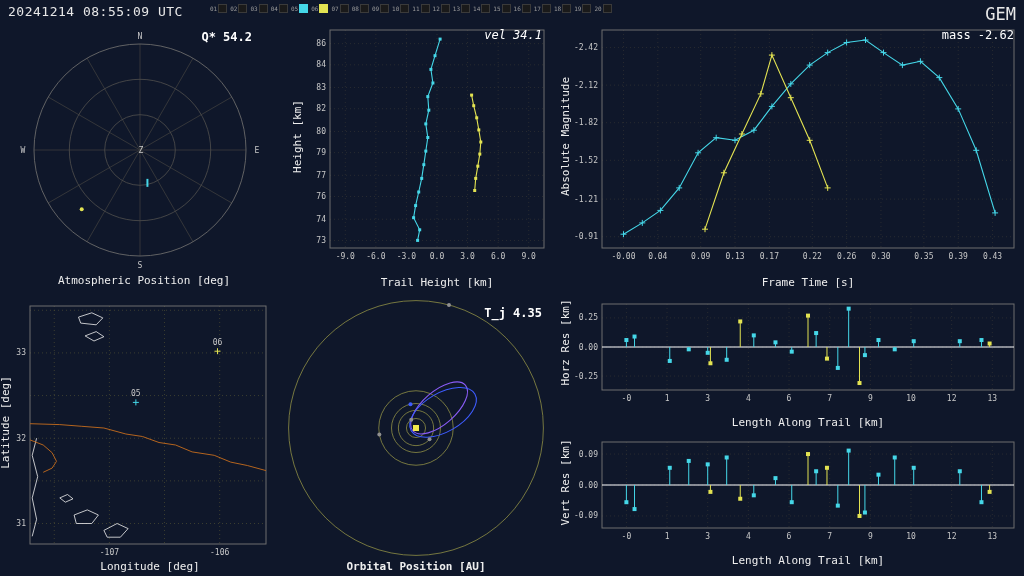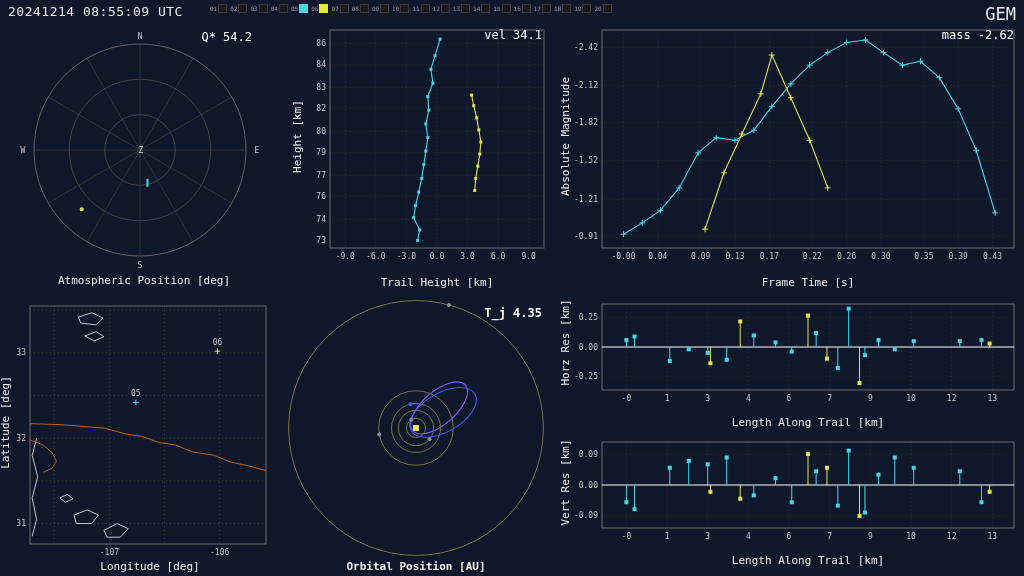--- a/index.html
+++ b/index.html
@@ -134,21 +134,21 @@
         <text x="257" y="131" text-anchor="middle" font-size="9" fill="#e0e0e0">E</text>
         <text x="23" y="131" text-anchor="middle" font-size="9" fill="#e0e0e0">W</text>
         <text x="141" y="131" text-anchor="middle" font-size="8" fill="#cccccc">Z</text>
         <g>
           <rect x="146.42" y="156.86" width="2" height="8" fill="#45D7E8"></rect>
         </g>
         <g>
           <circle cx="81.69999999999999" cy="187.36" r="2" fill="#E3E352"></circle>
         </g>
       </svg>
-    <div class="corner-label" style="right:36px;top:8px;">Q* 54.2</div>
+    <div class="corner-label" style="right:36px;top:8px;font-weight:bold;">Q* 54.2</div>
     <div class="caption" style="top:252px;">Atmospheric Position [deg]</div>
   </div>
 
   <div class="panel" style="left:288px;top:22px;width:268px;height:276px;">
     <svg id="svg-height" width="268" height="250">
         <line x1="57.285714285714285" y1="8" x2="57.285714285714285" y2="226" stroke="#333333" stroke-width="0.7" stroke-dasharray="1 3"></line>
         <line x1="87.85714285714286" y1="8" x2="87.85714285714286" y2="226" stroke="#333333" stroke-width="0.7" stroke-dasharray="1 3"></line>
         <line x1="118.42857142857143" y1="8" x2="118.42857142857143" y2="226" stroke="#333333" stroke-width="0.7" stroke-dasharray="1 3"></line>
         <line x1="149" y1="8" x2="149" y2="226" stroke="#333333" stroke-width="0.7" stroke-dasharray="1 3"></line>
         <line x1="179.57142857142858" y1="8" x2="179.57142857142858" y2="226" stroke="#333333" stroke-width="0.7" stroke-dasharray="1 3"></line>
@@ -207,21 +207,21 @@
           <rect x="184.2" y="82.2" width="3" height="3" fill="#E3E352"></rect>
           <rect x="187.2" y="94.3" width="3" height="3" fill="#E3E352"></rect>
           <rect x="189.3" y="106.4" width="3" height="3" fill="#E3E352"></rect>
           <rect x="191.3" y="118.5" width="3" height="3" fill="#E3E352"></rect>
           <rect x="190.3" y="130.6" width="3" height="3" fill="#E3E352"></rect>
           <rect x="188.3" y="142.7" width="3" height="3" fill="#E3E352"></rect>
           <rect x="186.2" y="154.9" width="3" height="3" fill="#E3E352"></rect>
           <rect x="185.2" y="167" width="3" height="3" fill="#E3E352"></rect>
         </g>
       </svg>
-    <div class="corner-label" style="right:14px;top:6px;">vel 34.1</div>
+    <div class="corner-label" style="right:14px;top:6px;font-style:italic;">vel 34.1</div>
     <div class="ylabel" style="left:-51px;top:108px;">Height [km]</div>
     <div class="caption" style="top:254px;padding-left:30px;width:238px;">Trail Height [km]</div>
   </div>
 
   <div class="panel" style="left:556px;top:22px;width:468px;height:276px;">
     <svg id="svg-mag" width="468" height="250">
         <line x1="67.45833333333333" y1="8" x2="67.45833333333333" y2="226" stroke="#333333" stroke-width="0.7" stroke-dasharray="1 3"></line>
         <line x1="101.79166666666666" y1="8" x2="101.79166666666666" y2="226" stroke="#333333" stroke-width="0.7" stroke-dasharray="1 3"></line>
         <line x1="144.70833333333331" y1="8" x2="144.70833333333331" y2="226" stroke="#333333" stroke-width="0.7" stroke-dasharray="1 3"></line>
         <line x1="179.04166666666666" y1="8" x2="179.04166666666666" y2="226" stroke="#333333" stroke-width="0.7" stroke-dasharray="1 3"></line>

